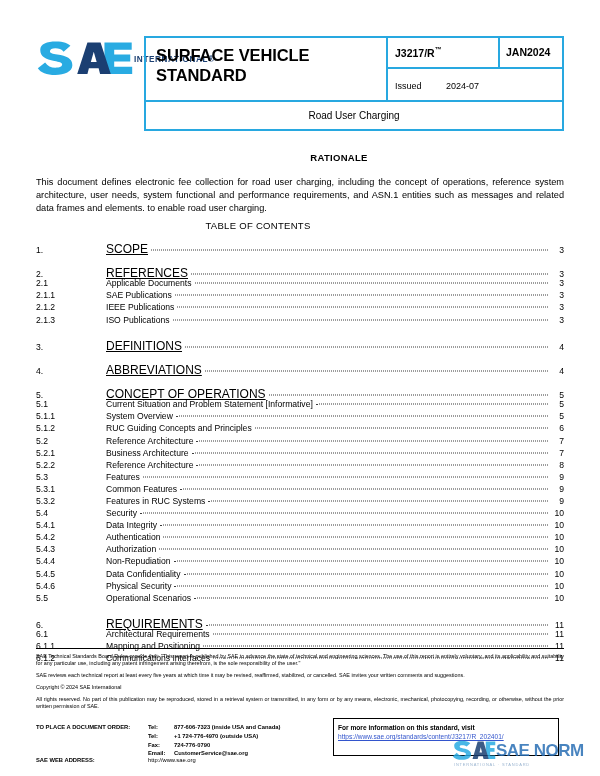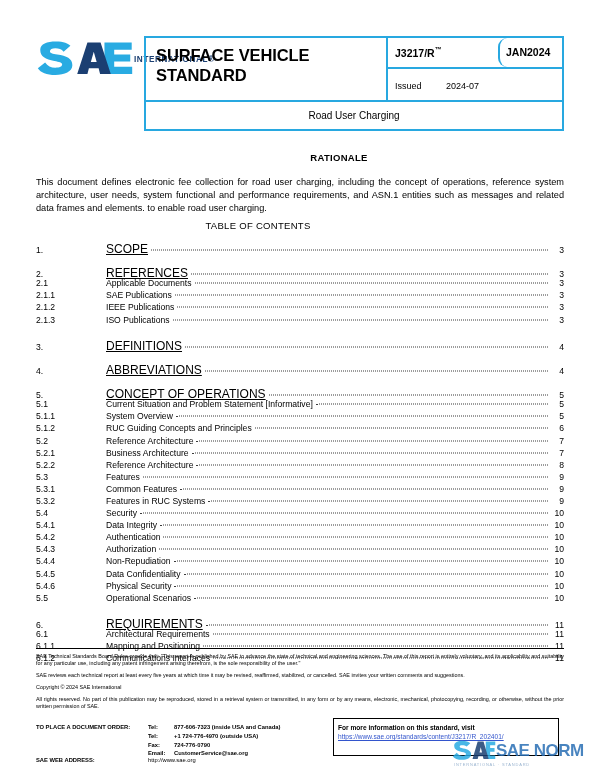--- a/index.html
+++ b/index.html
@@ -100,21 +100,20 @@
   }
   .ht-docnum sup { font-size: 7px; vertical-align: super; }
   .ht-date {
     width: 64px;
     flex: 0 0 64px;
     border-left: 2px solid #28a8e0;
     font-size: 10.5px;
     font-weight: bold;
     padding: 8px 0 0 6px;
     box-sizing: border-box;
-    border-radius: 9px;
   }
   .ht-r-row2 {
     display: flex;
     height: 29px;
     box-sizing: border-box;
     padding-top: 12px;
   }
   .ht-issued-label {
     font-size: 9px;
     padding-left: 7px;

